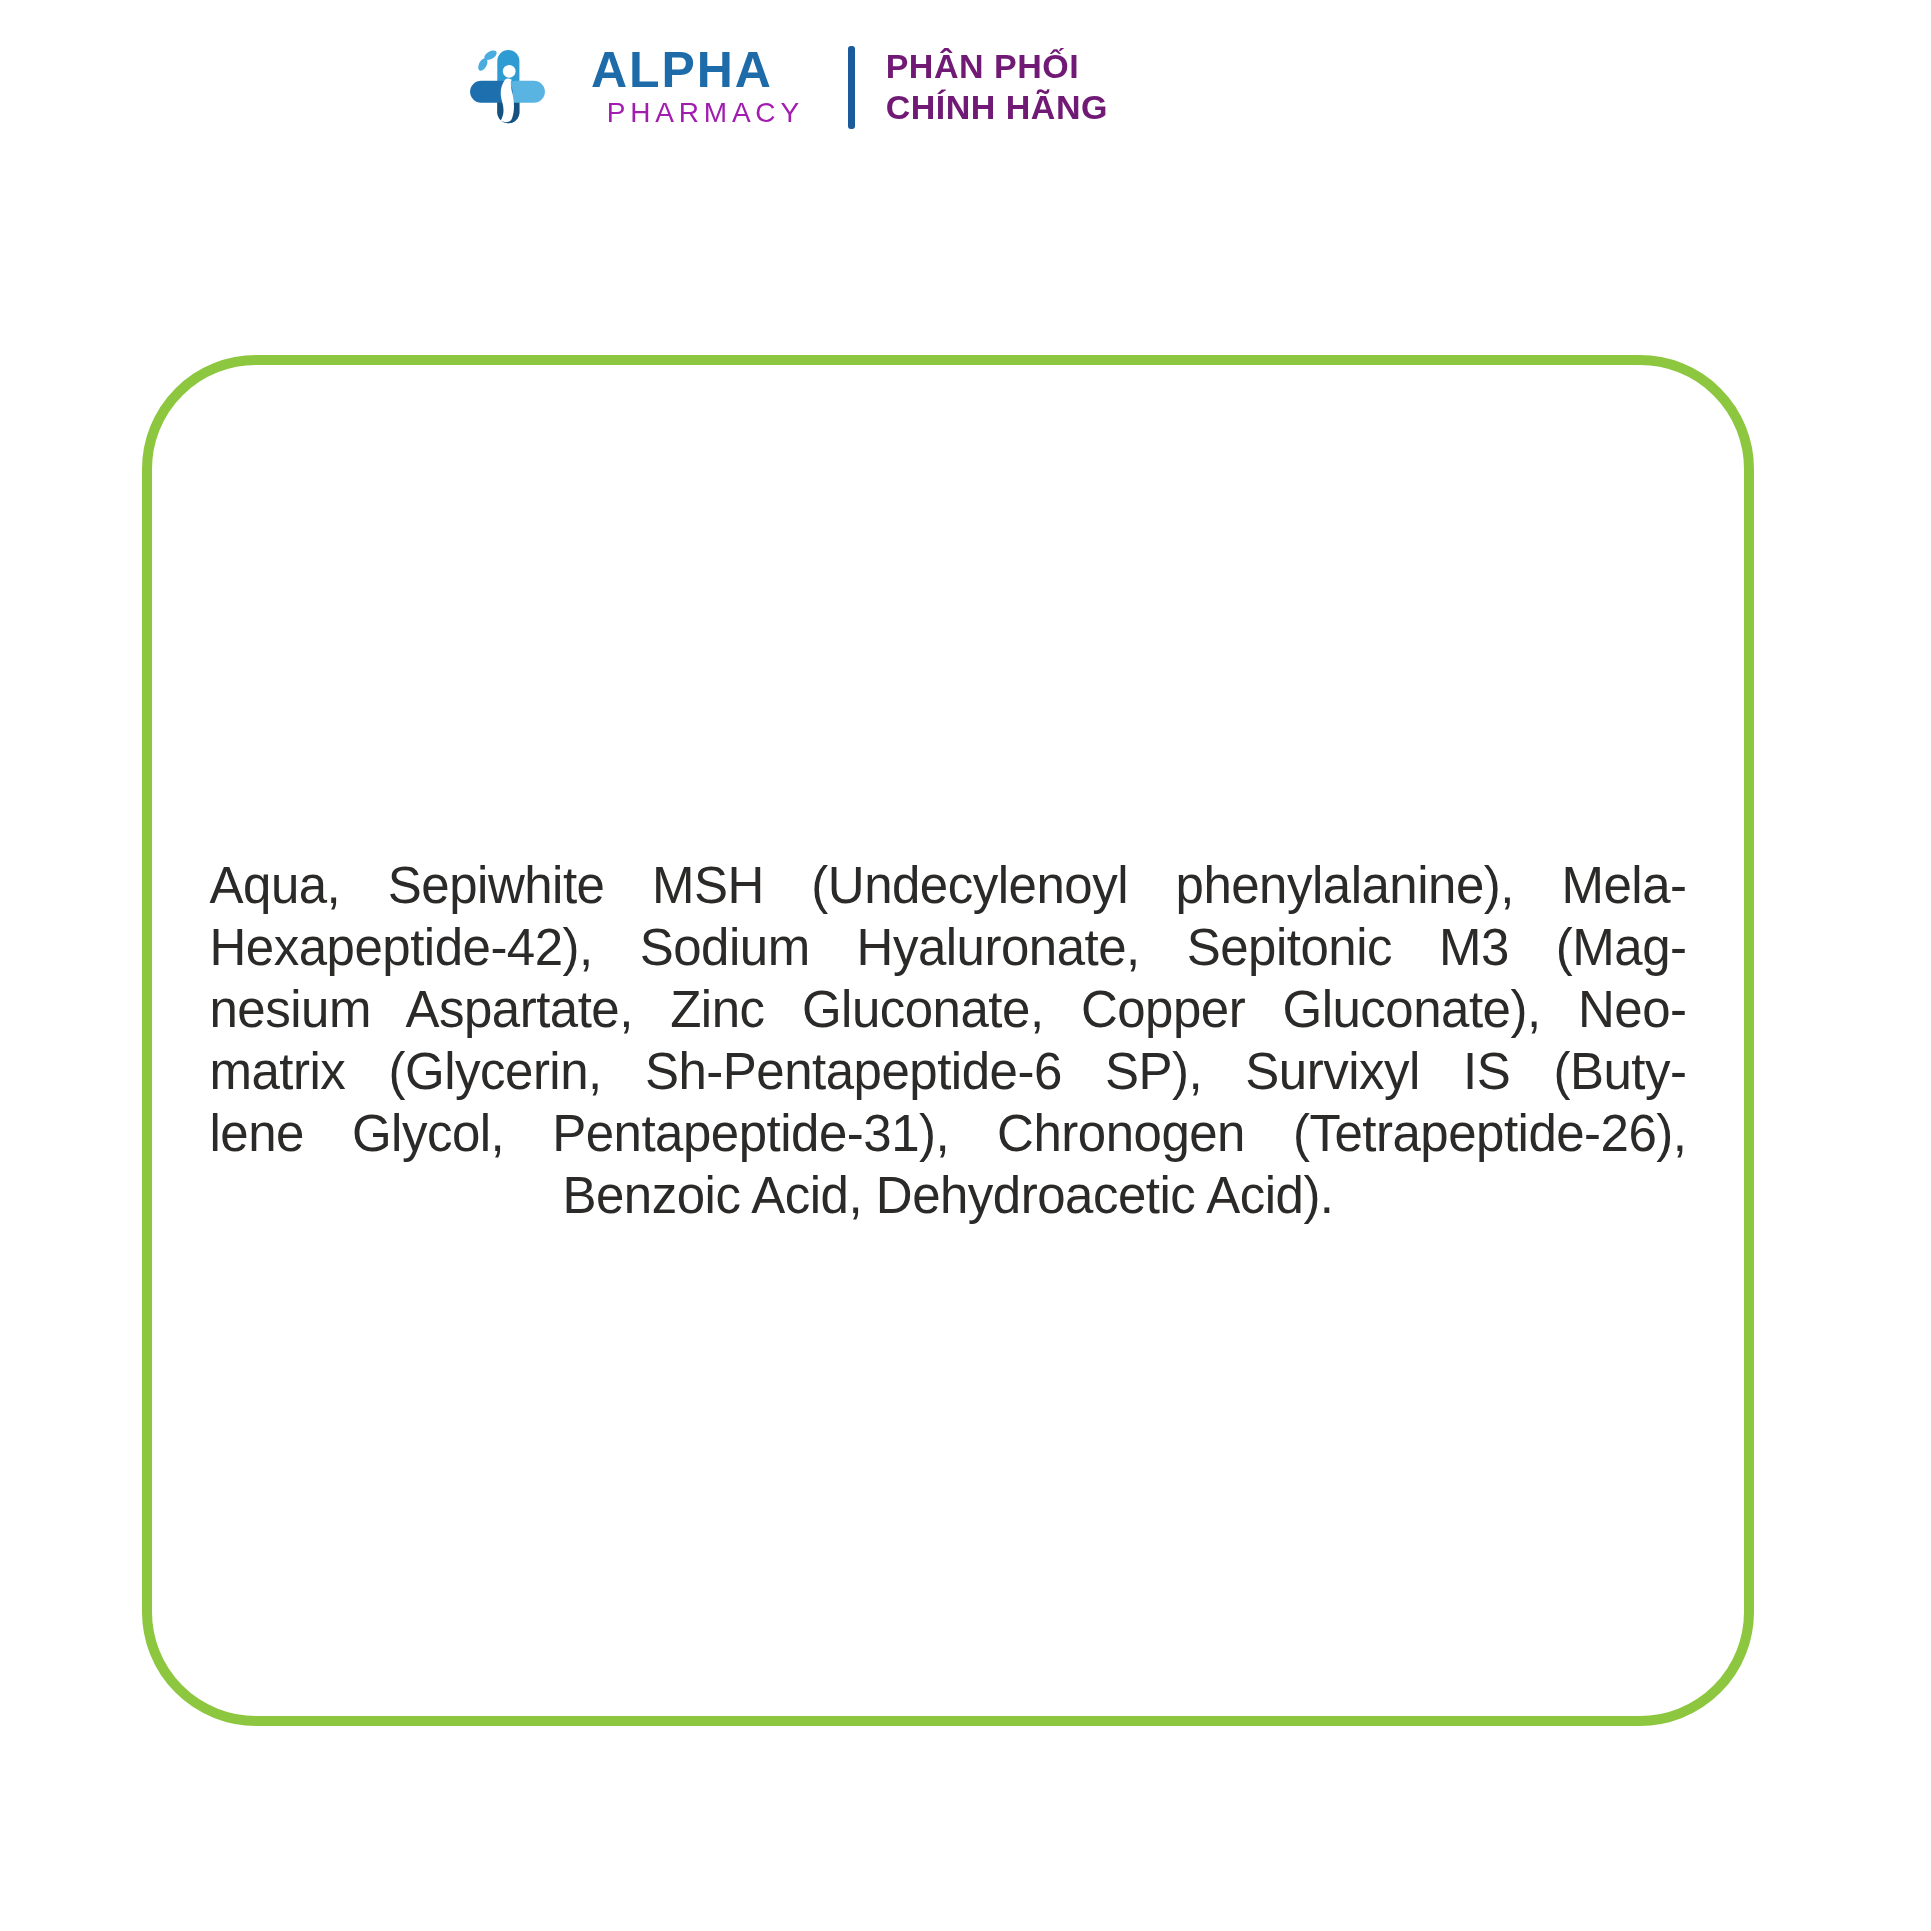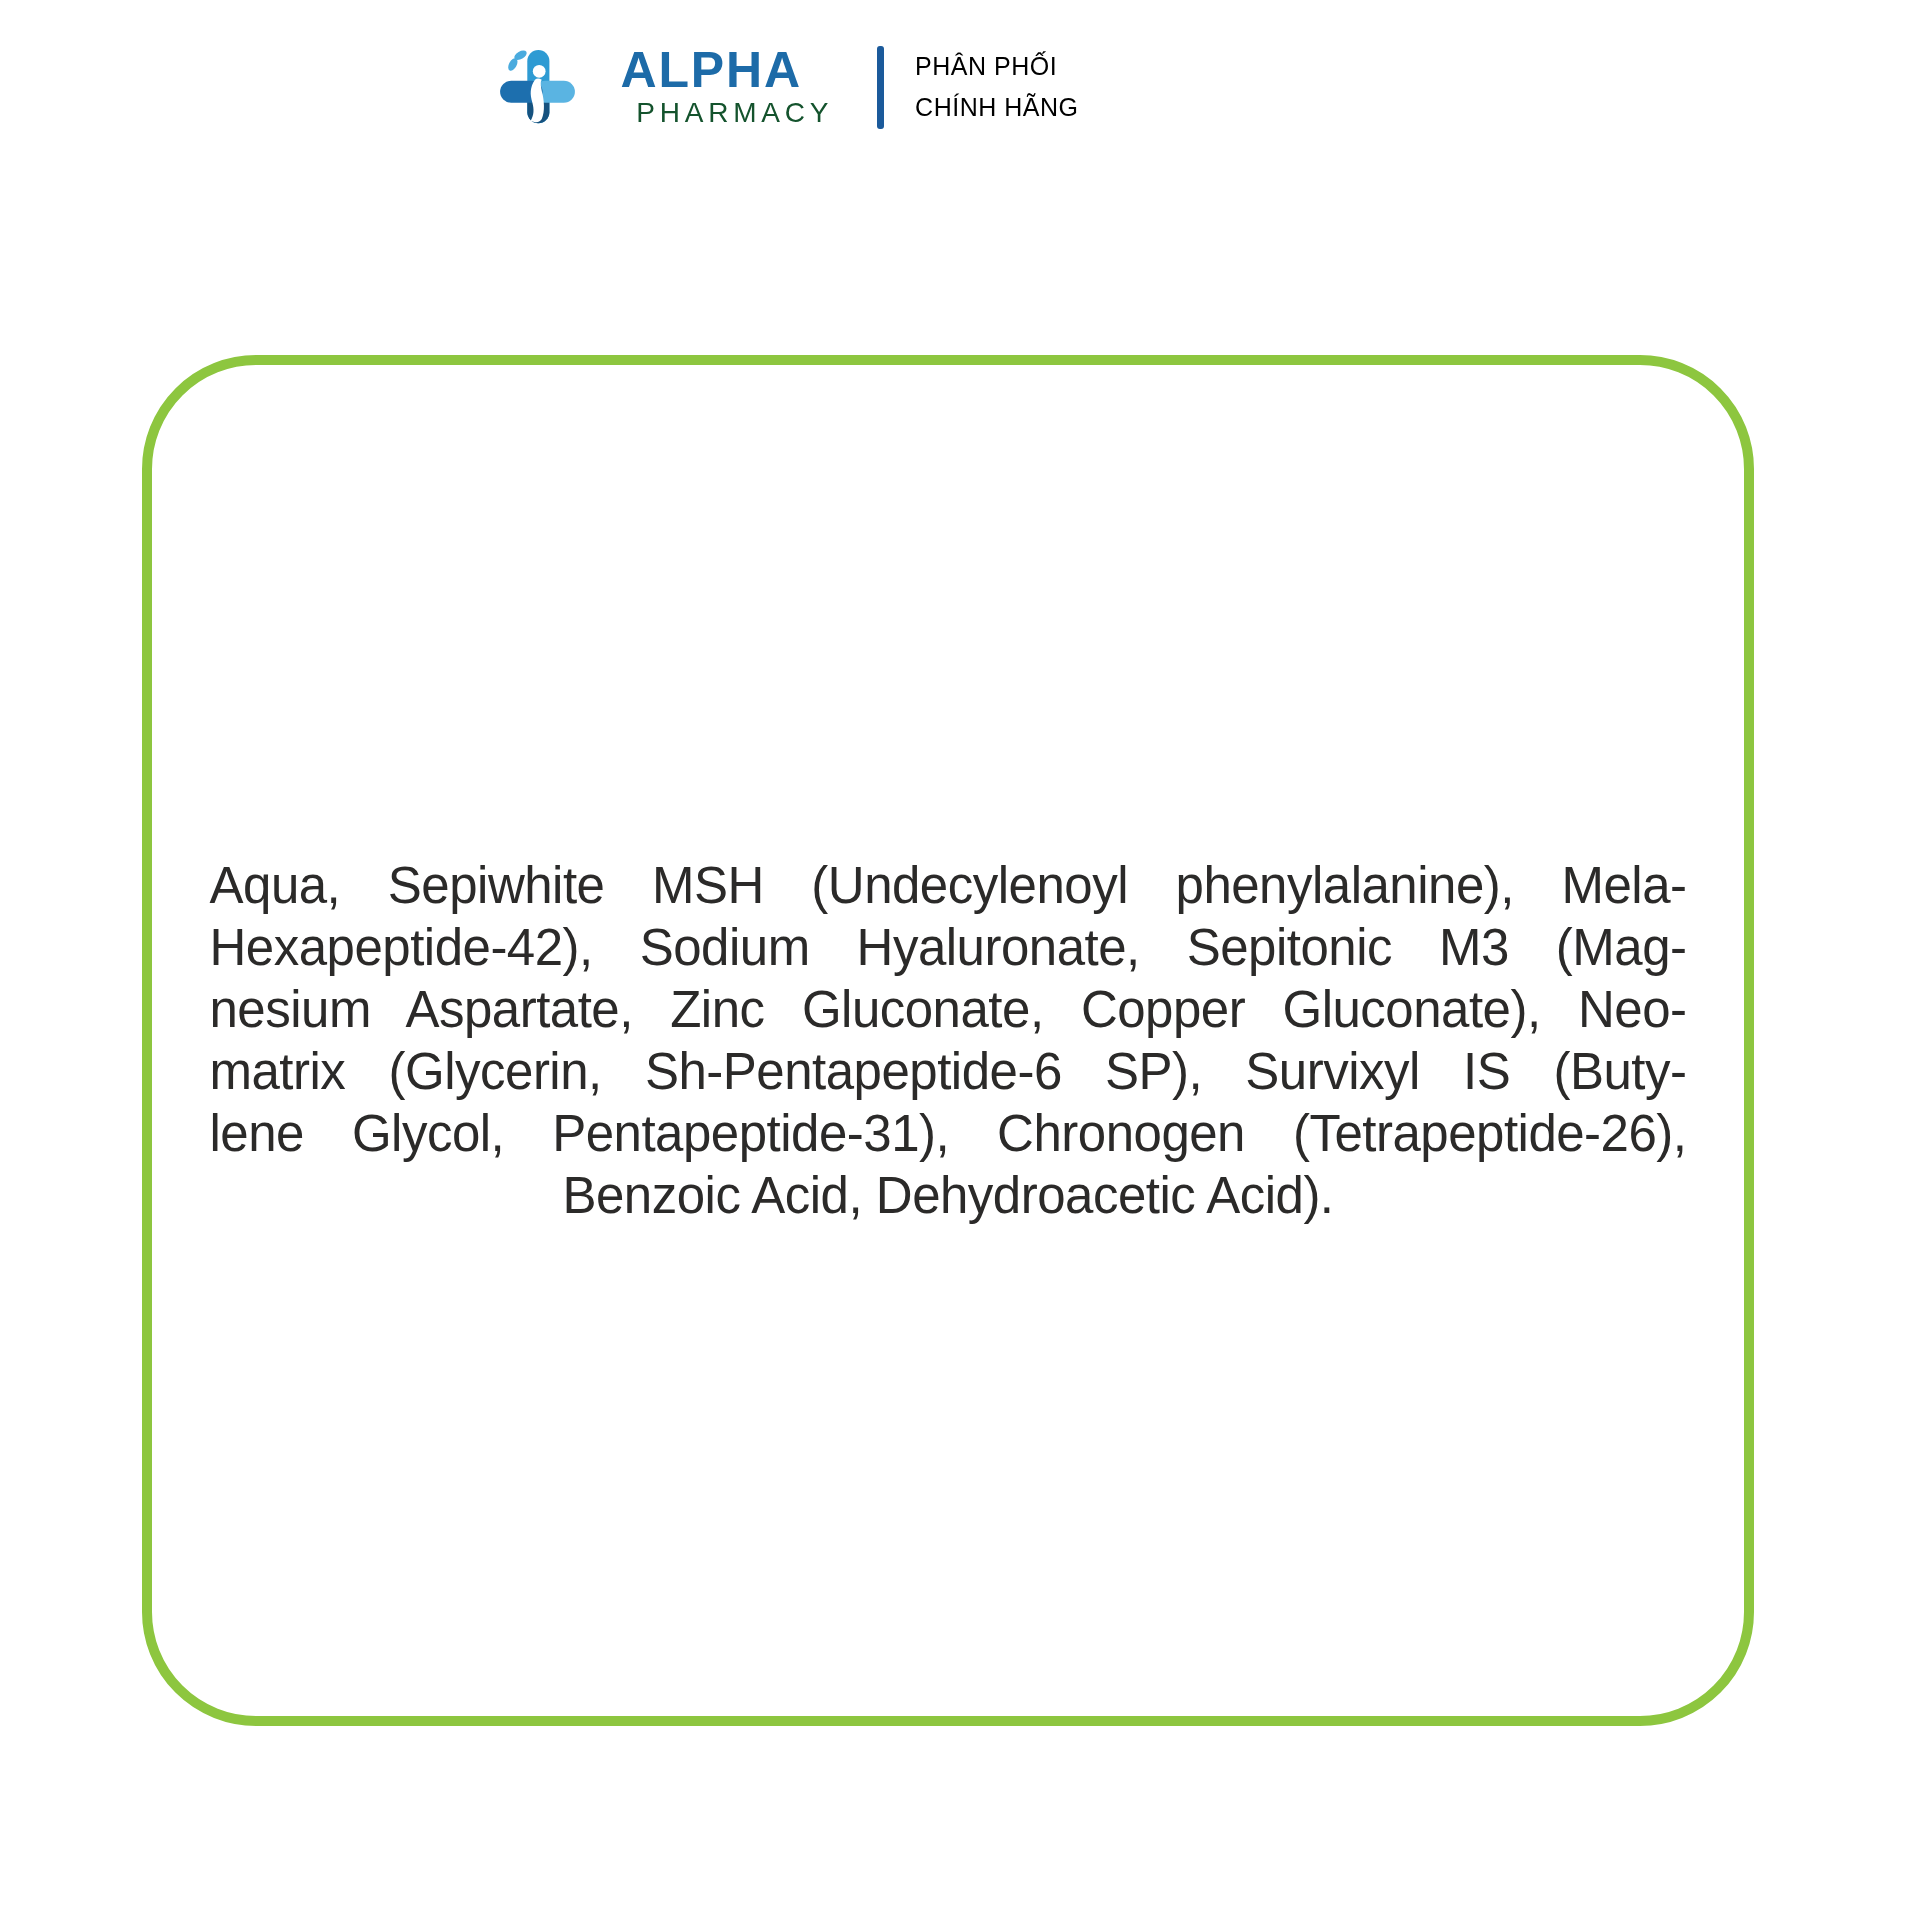--- a/index.html
+++ b/index.html
@@ -34,38 +34,38 @@
   .brand-top {
     font-size: 50px;
     font-weight: 700;
     color: #1d6ba8;
     letter-spacing: 1.9px;
     line-height: 52px;
   }
   .brand-bottom {
     font-size: 28px;
     font-weight: 400;
-    color: #14532d;
+    color: #a21caf;
     letter-spacing: 4.8px;
     line-height: 34px;
     margin-left: 47px;
   }
 
   .header-divider {
     width: 6.8px;
     height: 83px;
     background: #1b5a9b;
     border-radius: 2.9px;
     margin: 0 31px 0 44px;
   }
 
   .tagline {
-    color: #000000;
-    font-weight: 400;
-    font-size: 25px;
+    color: #701a75;
+    font-weight: 700;
+    font-size: 34px;
     line-height: 41px;
     letter-spacing: 0.5px;
   }
 
   
   .ingredients-card {
     position: absolute;
     left: 142px;
     top: 355px;
     width: 1612px;

